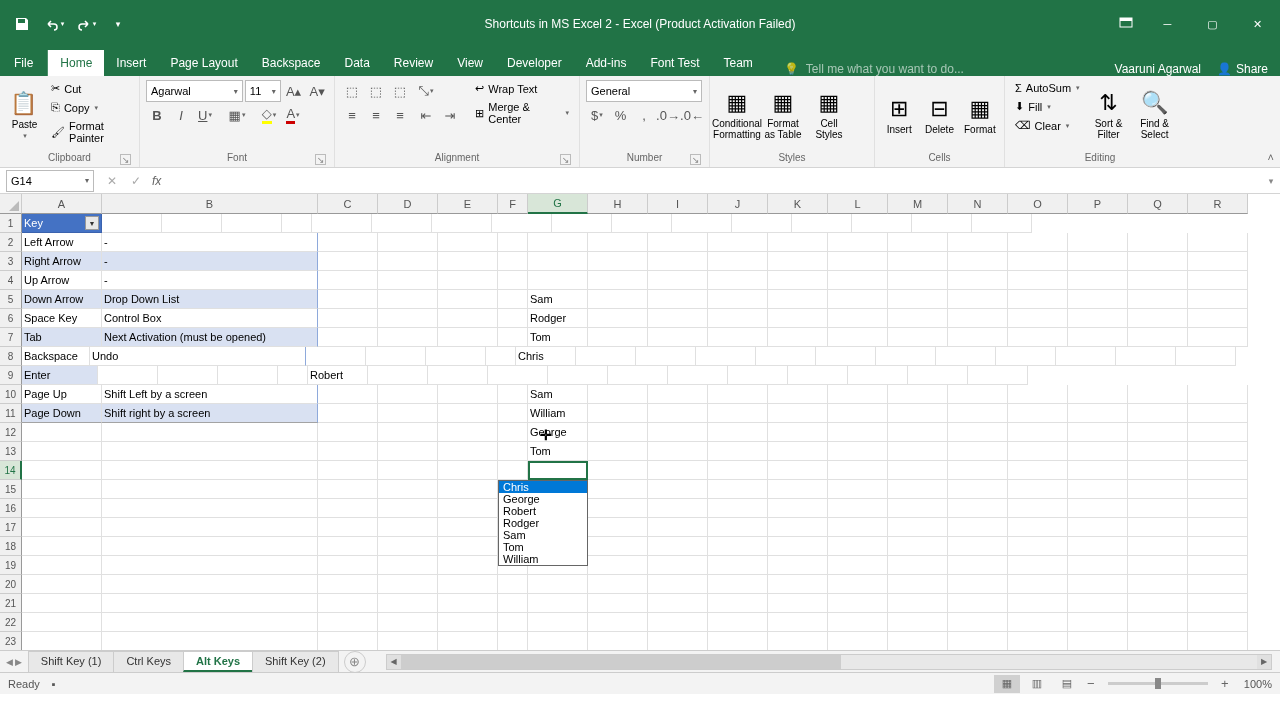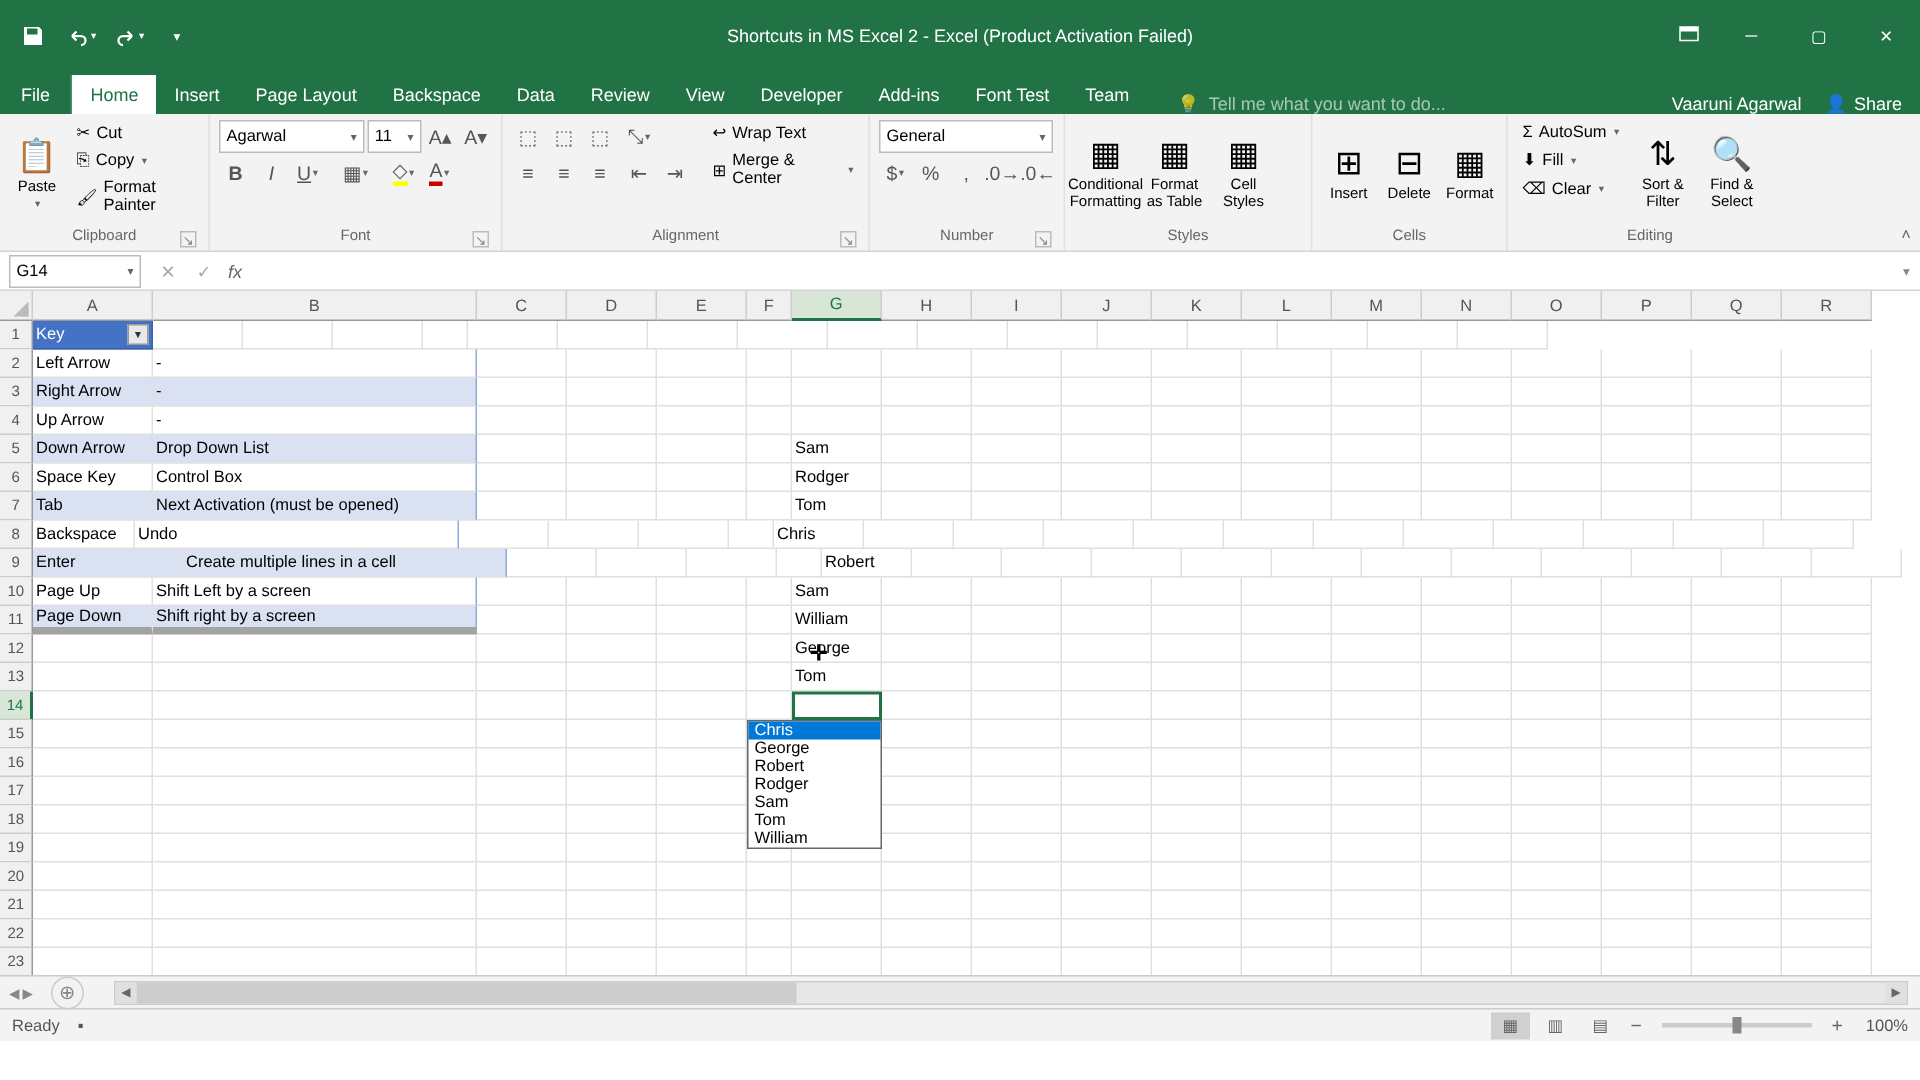--- a/index.html
+++ b/index.html
@@ -64,21 +64,21 @@
 .row-headers { position: absolute; left: 0; top: 20px; width: 22px; }
 .rh { height: 19px; border-right: 1px solid #999; border-bottom: 1px solid #ccc; background: #f0f0f0; font-size: 10px; color: #555; display: flex; align-items: center; justify-content: center; }
 .rh.sel { background: #d8e6d8; color: #217346; border-right: 2px solid #217346; }
 .cells { position: absolute; left: 22px; top: 20px; }
 .cell-row { display: flex; height: 19px; }
 .cell { border-right: 1px solid #e0e0e0; border-bottom: 1px solid #e0e0e0; font-size: 11px; padding: 0 2px; display: flex; align-items: center; overflow: hidden; white-space: nowrap; }
 .header-cell { background: #4472C4; color: #fff; font-weight: normal; border-right: 1px solid #3a62ae; border-bottom: 1px solid #3a62ae; position: relative; }
 .filter-arrow { position: absolute; right: 2px; width: 14px; height: 14px; background: #e8e8e8; border: 1px solid #999; display: flex; align-items: center; justify-content: center; font-size: 7px; color: #333; }
 .striped { background: #d9e1f2; }
 .table-border-right { border-right: 1px solid #8ea9db; }
-.table-border-bottom { border-bottom: 5px solid #a3a3a3; }
+.table-border-bottom { border-bottom: 1px solid #a3a3a3; }
 .active-cell { border: 2px solid #217346 !important; background: #fff; position: relative; }
 
 
 .autocomplete { position: absolute; background: #fff; border: 1px solid #666; font-size: 11px; z-index: 100; }
 .ac-item { padding: 0 4px; line-height: 12px; cursor: pointer; }
 .ac-item.sel { background: #0078d7; color: #fff; }
 
 
 .cursor-plus { position: absolute; font-size: 14px; pointer-events: none; z-index: 101; color: #000; font-weight: bold; }
 
@@ -567,22 +567,21 @@
         <div class="cell" style="width: 60px;"></div>
         <div class="cell" style="width: 60px;"></div>
         <div class="cell" style="width: 60px;"></div>
         <div class="cell" style="width: 60px;"></div>
         <div class="cell" style="width: 60px;"></div>
         <div class="cell" style="width: 60px;"></div>
         <div class="cell" style="width: 60px;"></div>
         <div class="cell" style="width: 60px;"></div>
       </div>
       <div class="cell-row">
-        <div class="cell striped" style="width: 100px;">Enter</div>
-        <div class="cell striped table-border-right" style="width: 216px;">Create multiple lines in a cell</div>
+        <div class="cell striped" style="width: 76px;">Enter</div>
         <div class="cell" style="width: 60px;"></div>
         <div class="cell" style="width: 60px;"></div>
         <div class="cell" style="width: 60px;"></div>
         <div class="cell" style="width: 30px;"></div>
         <div class="cell" style="width: 60px;">Robert</div>
         <div class="cell" style="width: 60px;"></div>
         <div class="cell" style="width: 60px;"></div>
         <div class="cell" style="width: 60px;"></div>
         <div class="cell" style="width: 60px;"></div>
         <div class="cell" style="width: 60px;"></div>
@@ -884,20 +883,26 @@
       <div class="ac-item">William</div>
     </div>
   <div class="cursor-plus" id="cursor-plus" style="left: 540px; top: 233px;">✛</div>
 </div>
 
 <div class="sheet-area">
   <div class="sheet-nav">
     <span>◀</span>
     <span>▶</span>
   </div>
+  <div id="sheet-tabs" style="display:flex">
+      <div class="sheet-tab">Shift Key (1)</div>
+      <div class="sheet-tab">Ctrl Keys</div>
+      <div class="sheet-tab active">Alt Keys</div>
+      <div class="sheet-tab">Shift Key (2)</div>
+    </div>
   <div class="sheet-add">⊕</div>
   <div class="hscroll">
     <div class="hscroll-btn" style="left:0">◀</div>
     <div class="hscroll-thumb"></div>
     <div class="hscroll-btn" style="right:0">▶</div>
   </div>
 </div>
 
 <div class="statusbar">
   <div style="display:flex;gap:12px;align-items:center">

